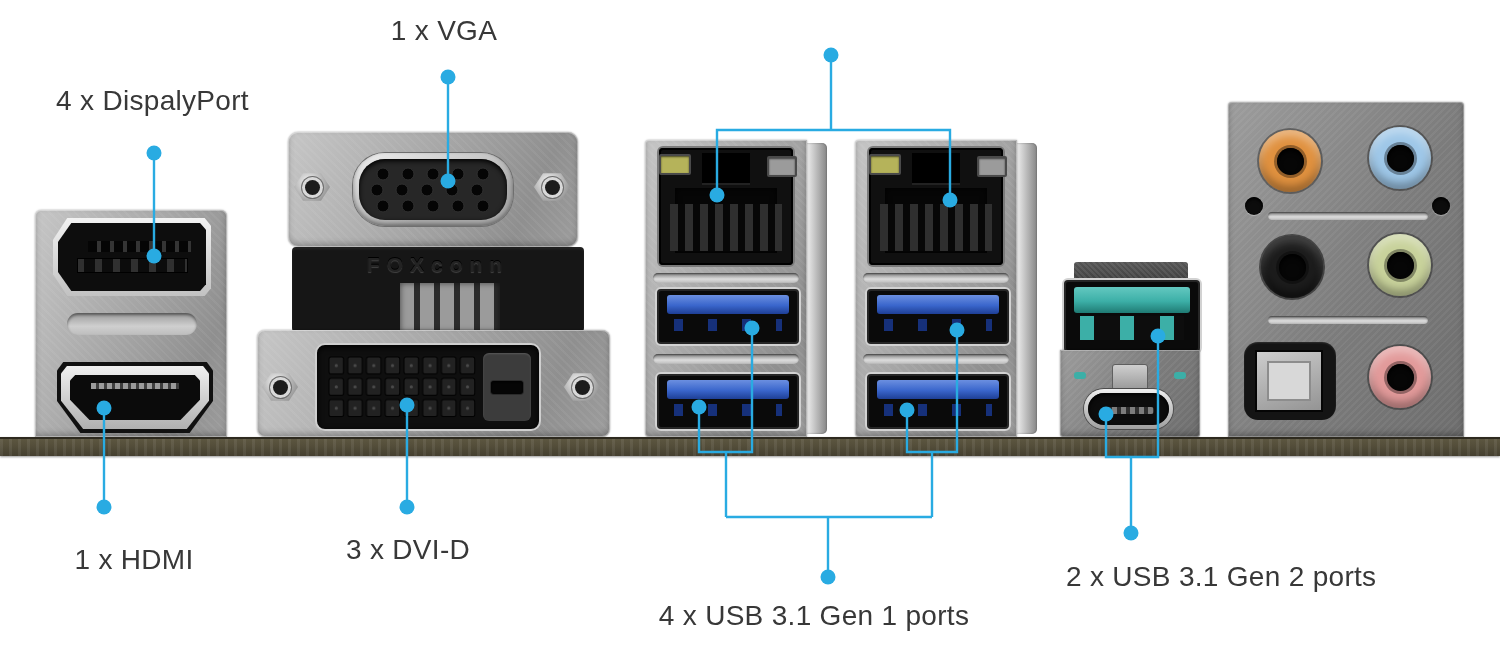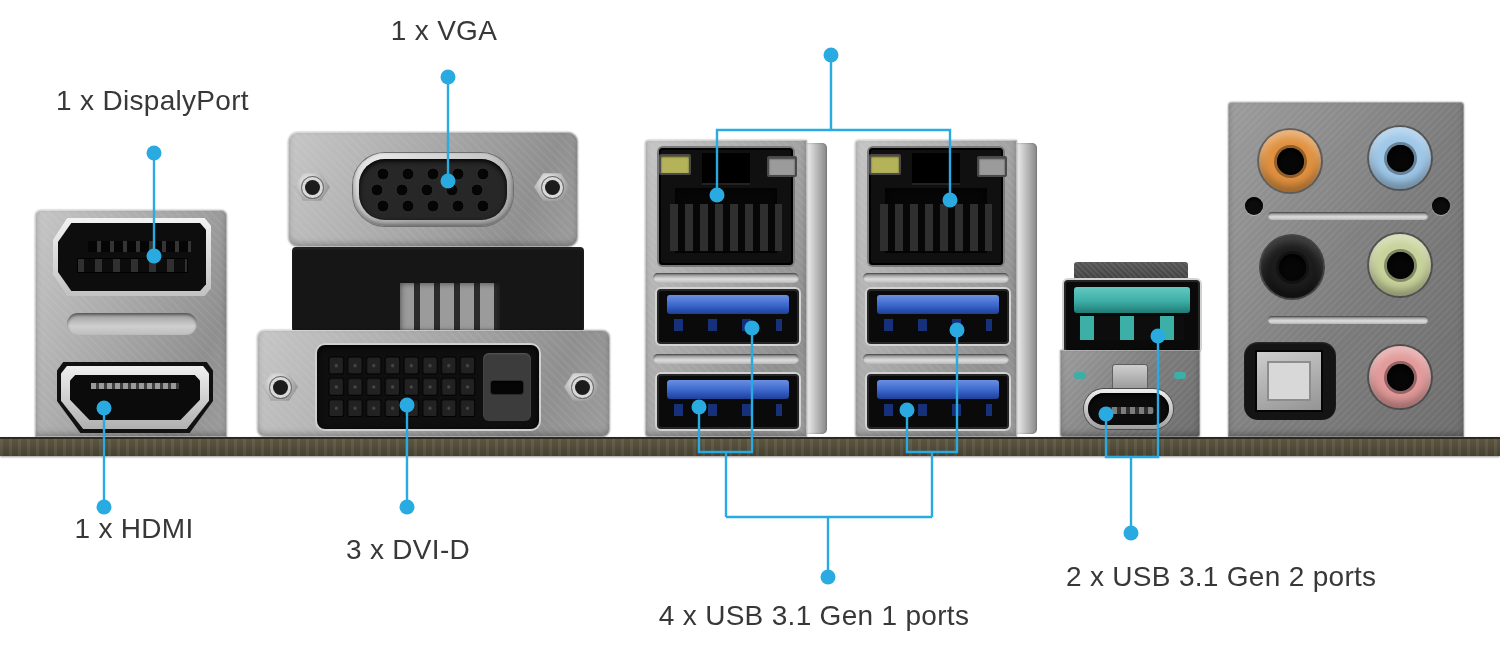--- a/index.html
+++ b/index.html
@@ -121,23 +121,23 @@
   
   .callouts{position:absolute;left:0;top:0;z-index:10;pointer-events:none;}
   .cl{fill:none;stroke:var(--accent);stroke-width:2.4px;}
   .cd{fill:var(--accent);}
 </style>
 </head>
 <body>
 
 <div class="stage">
 
-  <div class="lbl center" style="left:35px;top:82px;width:235px;">1 x DispalyPort</div>
+  <div class="lbl center" style="left:35px;top:82px;width:235px;">4 x DispalyPort</div>
   <div class="lbl center" style="left:378px;top:12px;width:132px;">1 x VGA</div>
-  <div class="lbl center" style="left:56px;top:510px;width:156px;">1 x HDMI</div>
+  <div class="lbl center" style="left:56px;top:541px;width:156px;">1 x HDMI</div>
   <div class="lbl center" style="left:328px;top:531px;width:160px;">3 x DVI-D</div>
   <div class="lbl center" style="left:625px;top:597px;width:378px;">4 x USB 3.1 Gen 1 ports</div>
   <div class="lbl" style="left:1066px;top:558px;">
     <div>2 x USB 3.1 Gen 2 ports</div>
   </div>
 
   <div class="metal" style="left:35px;top:210px;width:192px;height:227px;border-radius:6px 6px 0 0;">
     <div class="dp-outer" style="left:18px;top:8px;width:158px;height:78px;">
       <div class="dp-inner">
         <div class="dp-row1"></div>
@@ -149,20 +149,21 @@
     <div class="hdmi-outer" style="left:22px;top:152px;width:156px;height:71px;">
       <div class="hdmi-silver">
         <div class="hdmi-recess">
           <div class="hdmi-strip"></div>
         </div>
       </div>
     </div>
   </div>
 
   <div class="plastic" style="left:292px;top:247px;width:292px;height:85px;">
+    <div class="emboss" style="left:30px;right:30px;top:6px;">FOXconn</div>
     <div class="ribs" style="left:108px;top:36px;width:100px;height:49px;"></div>
   </div>
   <div class="metal" style="left:288px;top:132px;width:290px;height:115px;border-radius:10px;">
     <div class="nut" style="left:6px;top:39px;">
         <div class="hole"></div>
       </div>
     <div class="nut" style="left:246px;top:39px;">
         <div class="hole"></div>
       </div>
     <div class="dsub-rim" style="left:65px;top:21px;width:160px;height:73px;">

